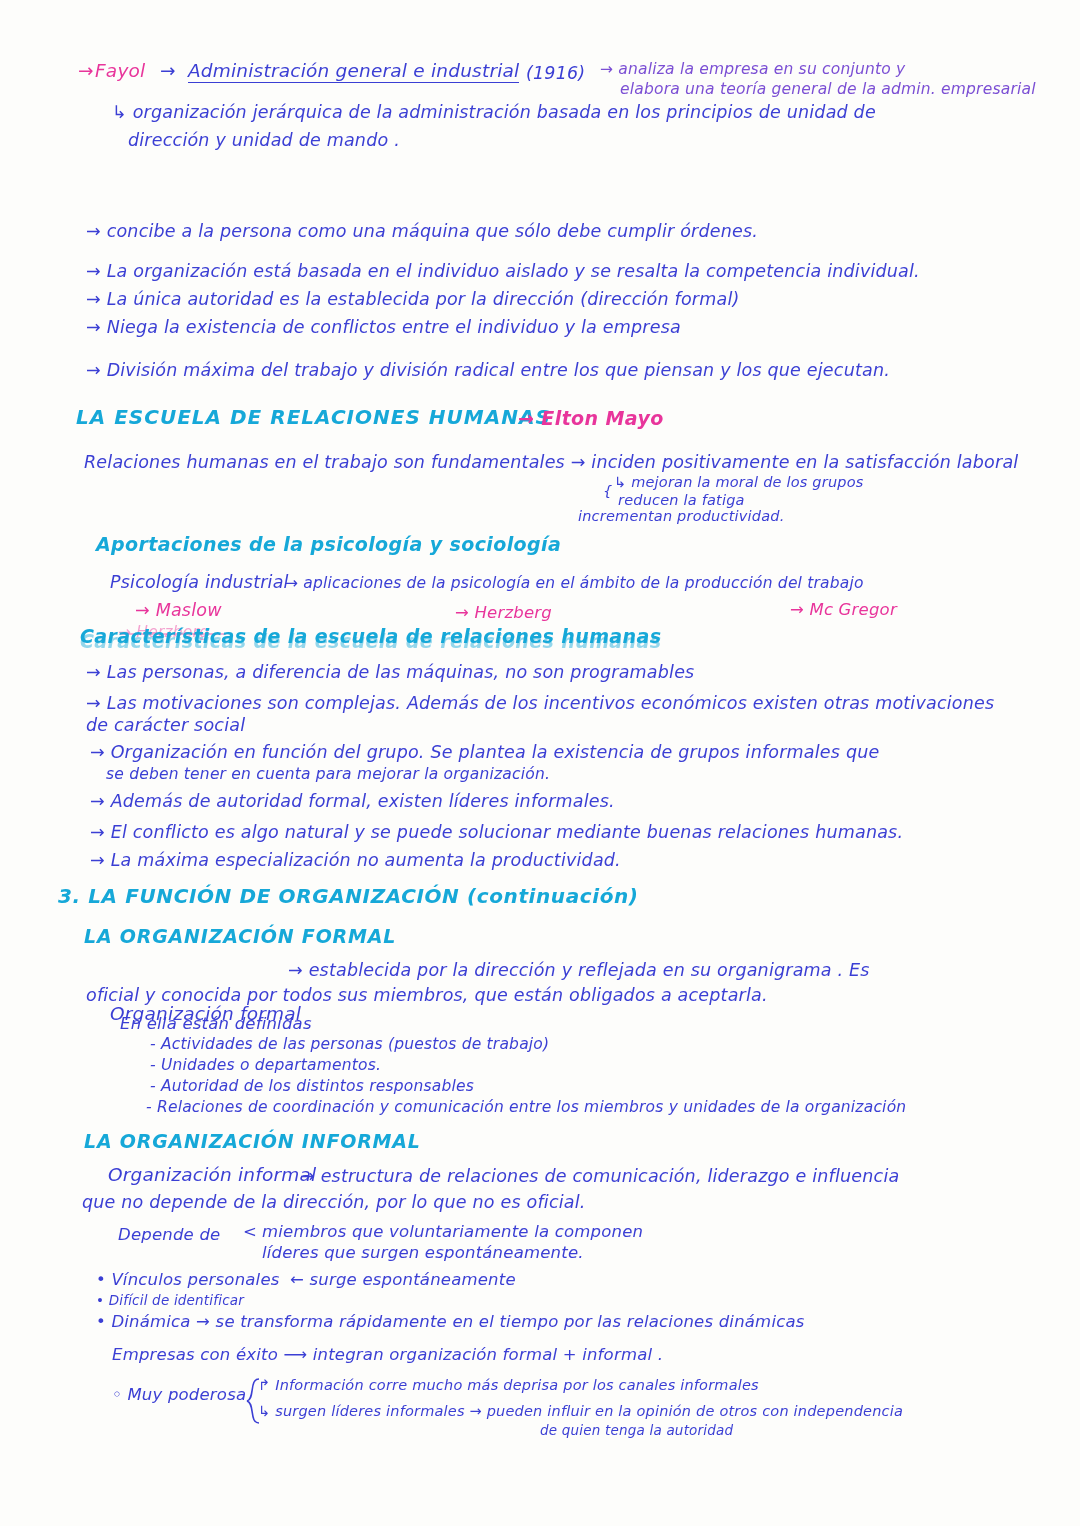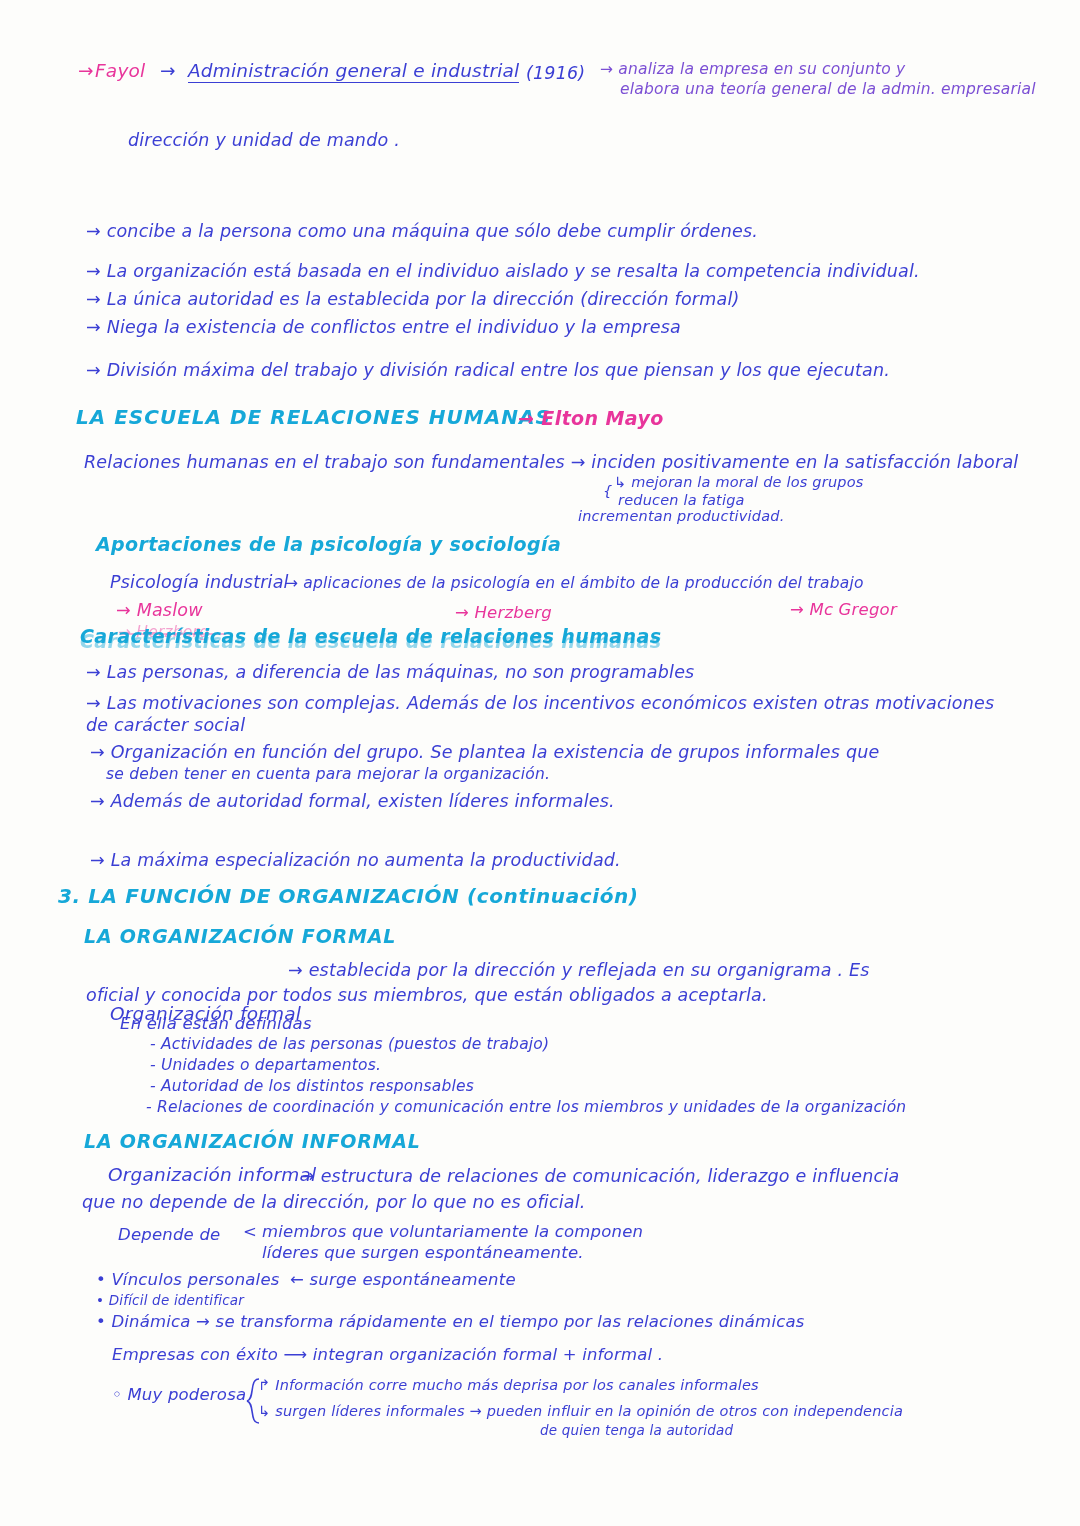--- a/index.html
+++ b/index.html
@@ -53,20 +53,21 @@
 <div class="page">
 
   <div class="line s20 pink" style="left:78px; top:60px;">→</div>
   <div class="line s20 pink" style="left:95px; top:60px;">Fayol</div>
   <div class="line s20 blue" style="left:160px; top:60px;">→</div>
   <div class="line s20 blue uline" style="left:188px; top:60px;">Administración general e industrial</div>
   <div class="line s19 blue" style="left:526px; top:63px;">(1916)</div>
   <div class="line s17 purple" style="left:600px; top:60px;">→ analiza la empresa en su conjunto y</div>
   <div class="line s17 purple" style="left:620px; top:80px;">elabora una teoría general de la admin. empresarial</div>
 
+  <div class="line s19 blue" style="left:112px; top:102px;">↳ organización jerárquica de la administración basada en los principios de unidad de</div>
   <div class="line s19 blue" style="left:128px; top:130px;">dirección y unidad de mando .</div>
 
 
   <div class="line s19 blue" style="left:86px; top:205px;margin-top:16px;">→ concibe a la persona como una máquina que sólo debe cumplir órdenes.</div>
   <div class="line s19 blue" style="left:86px; top:261px;">→ La organización está basada en el individuo aislado y se resalta la competencia individual.</div>
   <div class="line s19 blue" style="left:86px; top:289px;">→ La única autoridad es la establecida por la dirección (dirección formal)</div>
   <div class="line s19 blue" style="left:86px; top:317px;">→ Niega la existencia de conflictos entre el individuo y la empresa</div>
   <div class="line s19 blue" style="left:86px; top:360px;">→ División máxima del trabajo y división radical entre los que piensan y los que ejecutan.</div>
 
   <div class="line s22 cyan hdr" style="left:76px; top:405px; letter-spacing:1px;">LA ESCUELA DE RELACIONES HUMANAS</div>
@@ -76,37 +77,38 @@
   <div class="line s16 blue" style="left:614px; top:474px;">↳ mejoran la moral de los grupos</div>
   <div class="line s16 blue" style="left:618px; top:492px;">reducen la fatiga</div>
   <div class="line s16 blue" style="left:578px; top:508px;">incrementan productividad.</div>
   <div class="line s16 blue" style="left:603px; top:483px;">{</div>
 
   <div class="line s21 cyan hdr" style="left:96px; top:533px;">Aportaciones de la psicología y sociología</div>
 
   <div class="line s19 blue" style="left:110px; top:572px;">Psicología industrial</div>
   <div class="line s17 blue" style="left:285px; top:574px;">→ aplicaciones de la psicología en el ámbito de la producción del trabajo</div>
 
-  <div class="line s19 pink" style="left:116px; top:600px;">→ Maslow</div>
+  <div class="line s19 pink" style="left:135px; top:600px;">→ Maslow</div>
   <div class="line s18 pink" style="left:455px; top:603px;">→ Herzberg</div>
   <div class="line s18 pink" style="left:790px; top:600px;">→ Mc Gregor</div>
   <div class="line s17 pink" style="left:118px; top:623px; opacity:0.45;">→ Herzberg</div>
   <svg class="deco" style="left:118px; top:623px;" width="120" height="22">
     <line x1="2" y1="11" x2="108" y2="11" stroke="#e8359b" stroke-width="1.4" opacity="0.5"></line>
   </svg>
 
   <div class="line s21 cyan hdr" style="left:80px; top:630px; opacity:0.45;">Características de la escuela de relaciones humanas</div>
   <div class="line s21 cyan hdr" style="left:80px; top:625px;">Características de la escuela de relaciones humanas</div>
 
   <div class="line s19 blue" style="left:86px; top:662px;">→ Las personas, a diferencia de las máquinas, no son programables</div>
   <div class="line s19 blue" style="left:86px; top:693px;">→ Las motivaciones son complejas. Además de los incentivos económicos existen otras motivaciones</div>
   <div class="line s19 blue" style="left:86px; top:715px;">de carácter social</div>
   <div class="line s19 blue" style="left:90px; top:742px;">→ Organización en función del grupo. Se plantea la existencia de grupos informales que</div>
   <div class="line s17 blue" style="left:106px; top:765px;">se deben tener en cuenta para mejorar la organización.</div>
   <div class="line s19 blue" style="left:90px; top:791px;">→ Además de autoridad formal, existen líderes informales.</div>
+  <div class="line s19 blue" style="left:90px; top:822px;">→ El conflicto es algo natural y se puede solucionar mediante buenas relaciones humanas.</div>
   <div class="line s19 blue" style="left:90px; top:850px;">→ La máxima especialización no aumenta la productividad.</div>
 
   <div class="line s22 cyan hdr" style="left:58px; top:884px; letter-spacing:0.6px;">3. LA FUNCIÓN DE ORGANIZACIÓN (continuación)</div>
 
   <div class="line s21 cyan hdr" style="left:84px; top:925px; letter-spacing:0.8px;">LA ORGANIZACIÓN FORMAL</div>
 
   <div class="line s20 blue" style="left:110px; top:1003px;">Organización formal</div>
   <div class="line s19 blue" style="left:288px; top:960px;">→ establecida por la dirección y reflejada en su organigrama . Es</div>
   <div class="line s19 blue" style="left:86px; top:985px;">oficial y conocida por todos sus miembros, que están obligados a aceptarla.</div>
 

